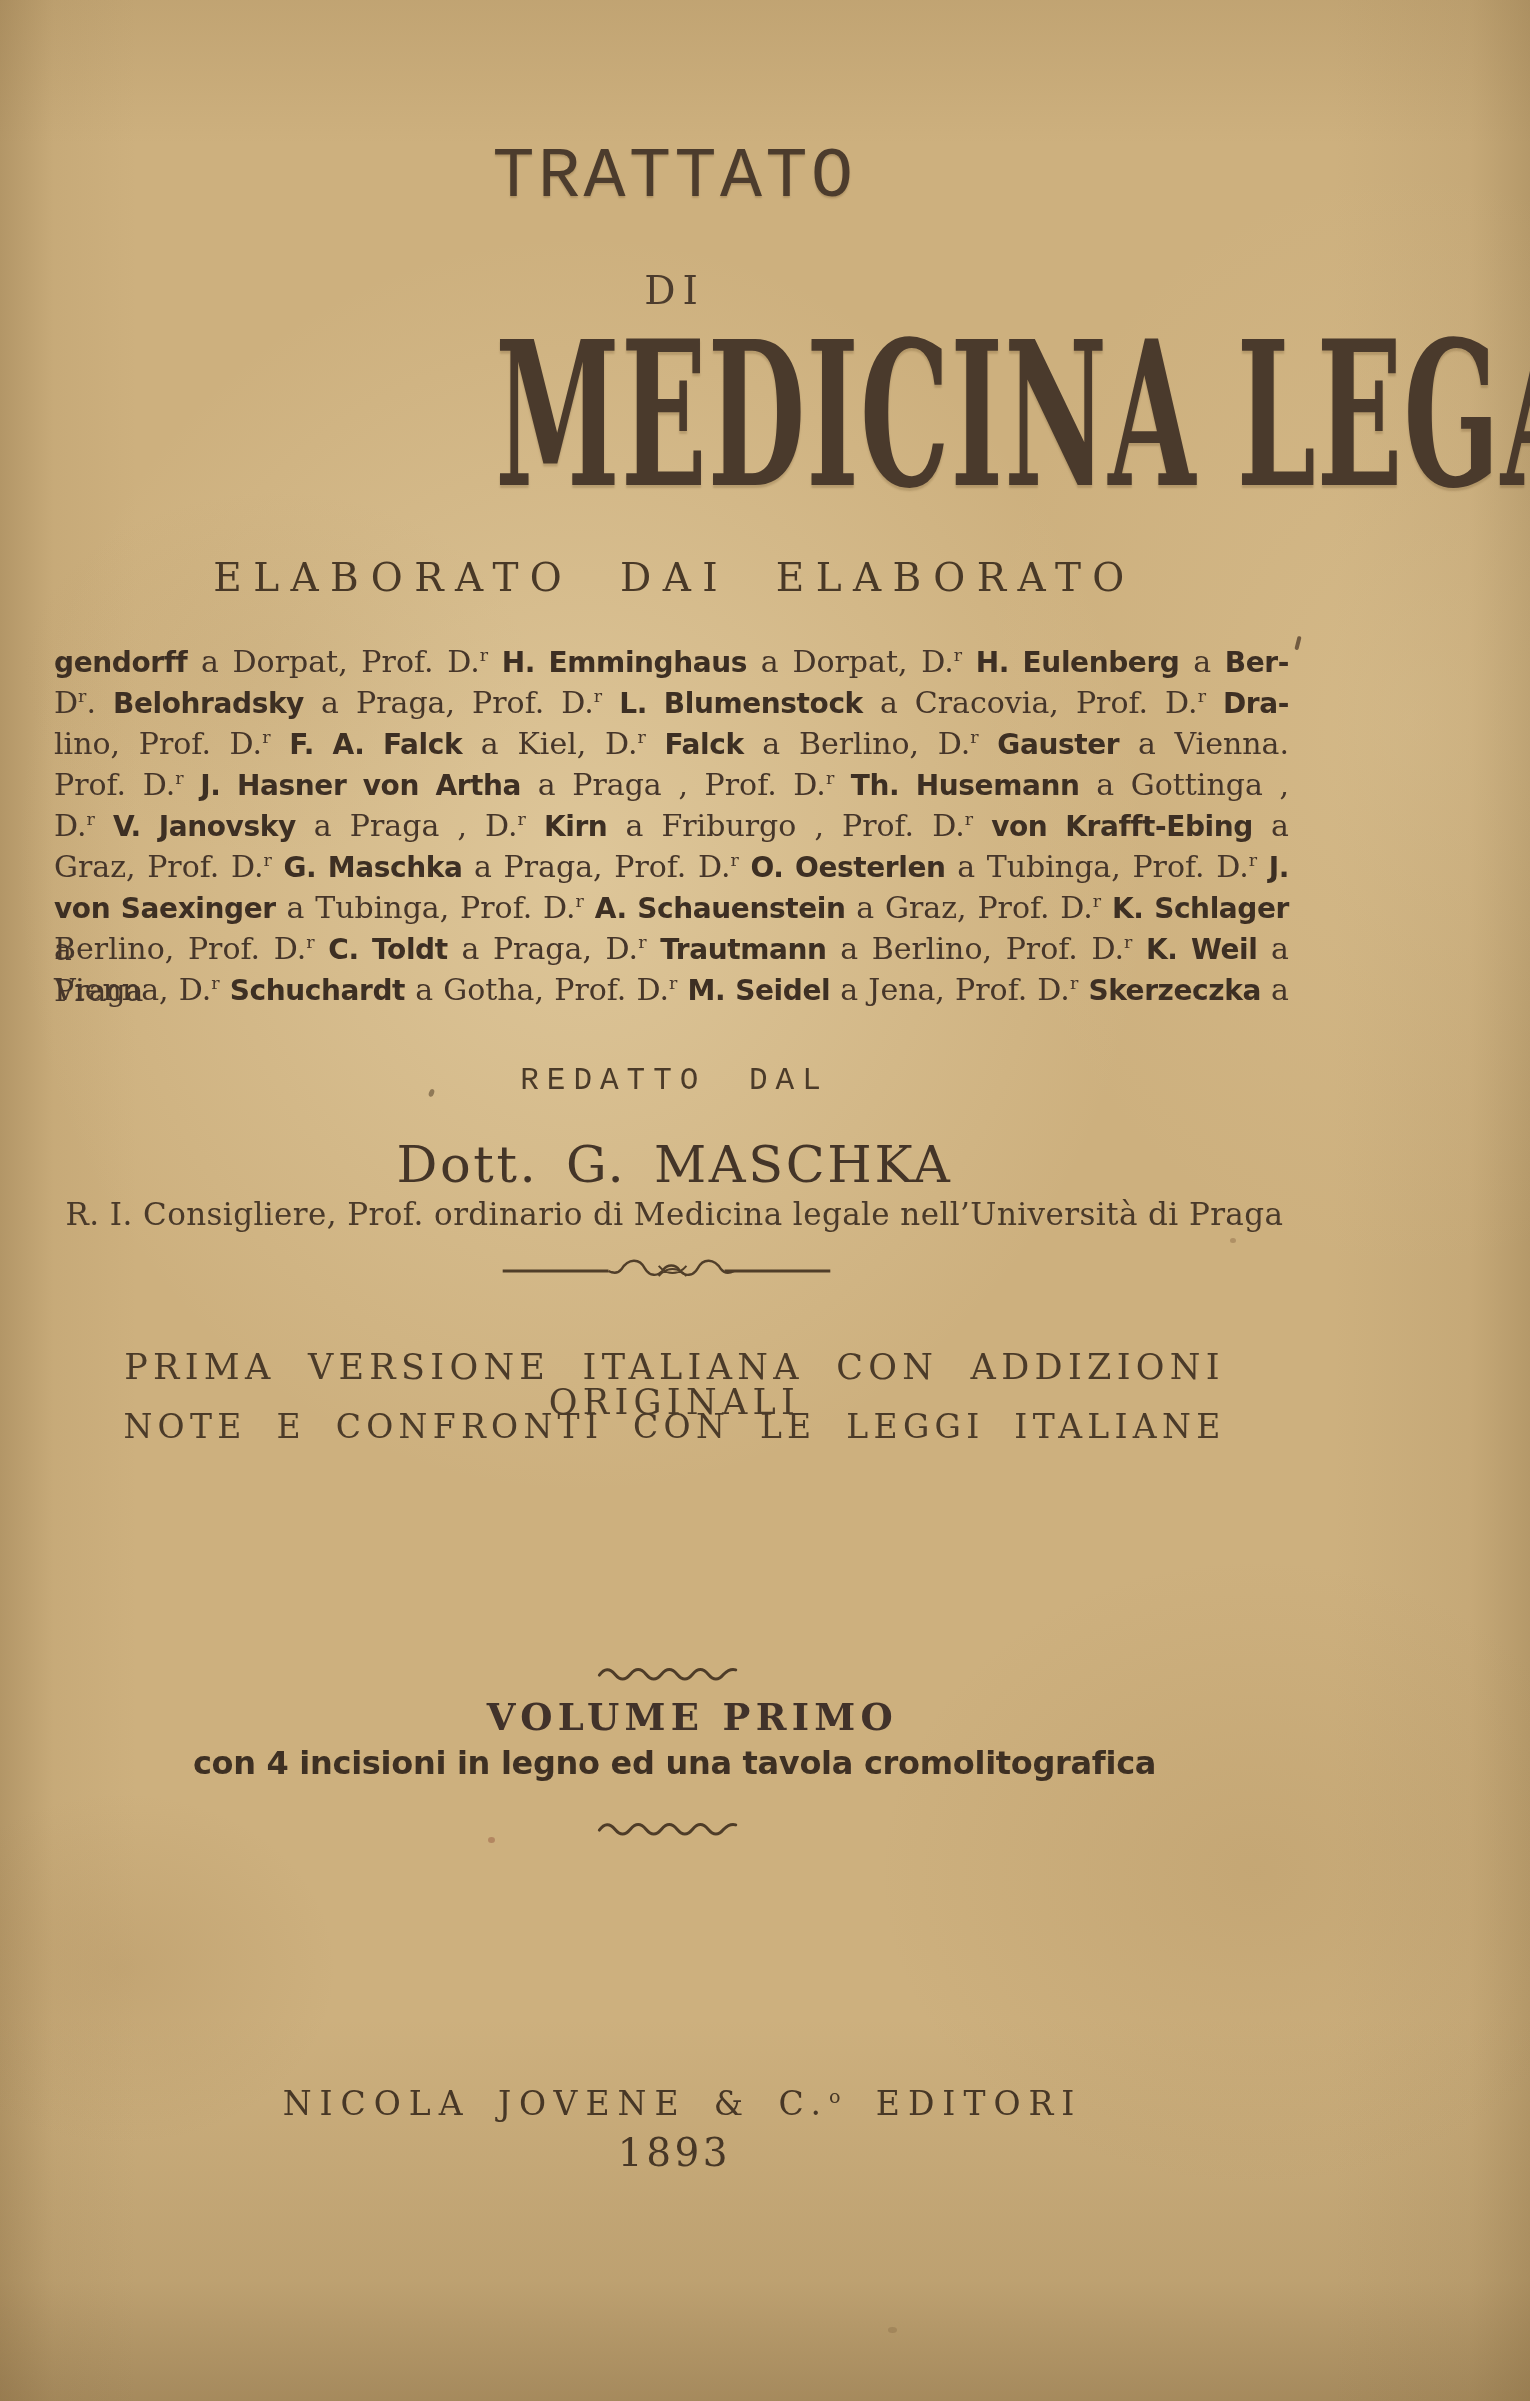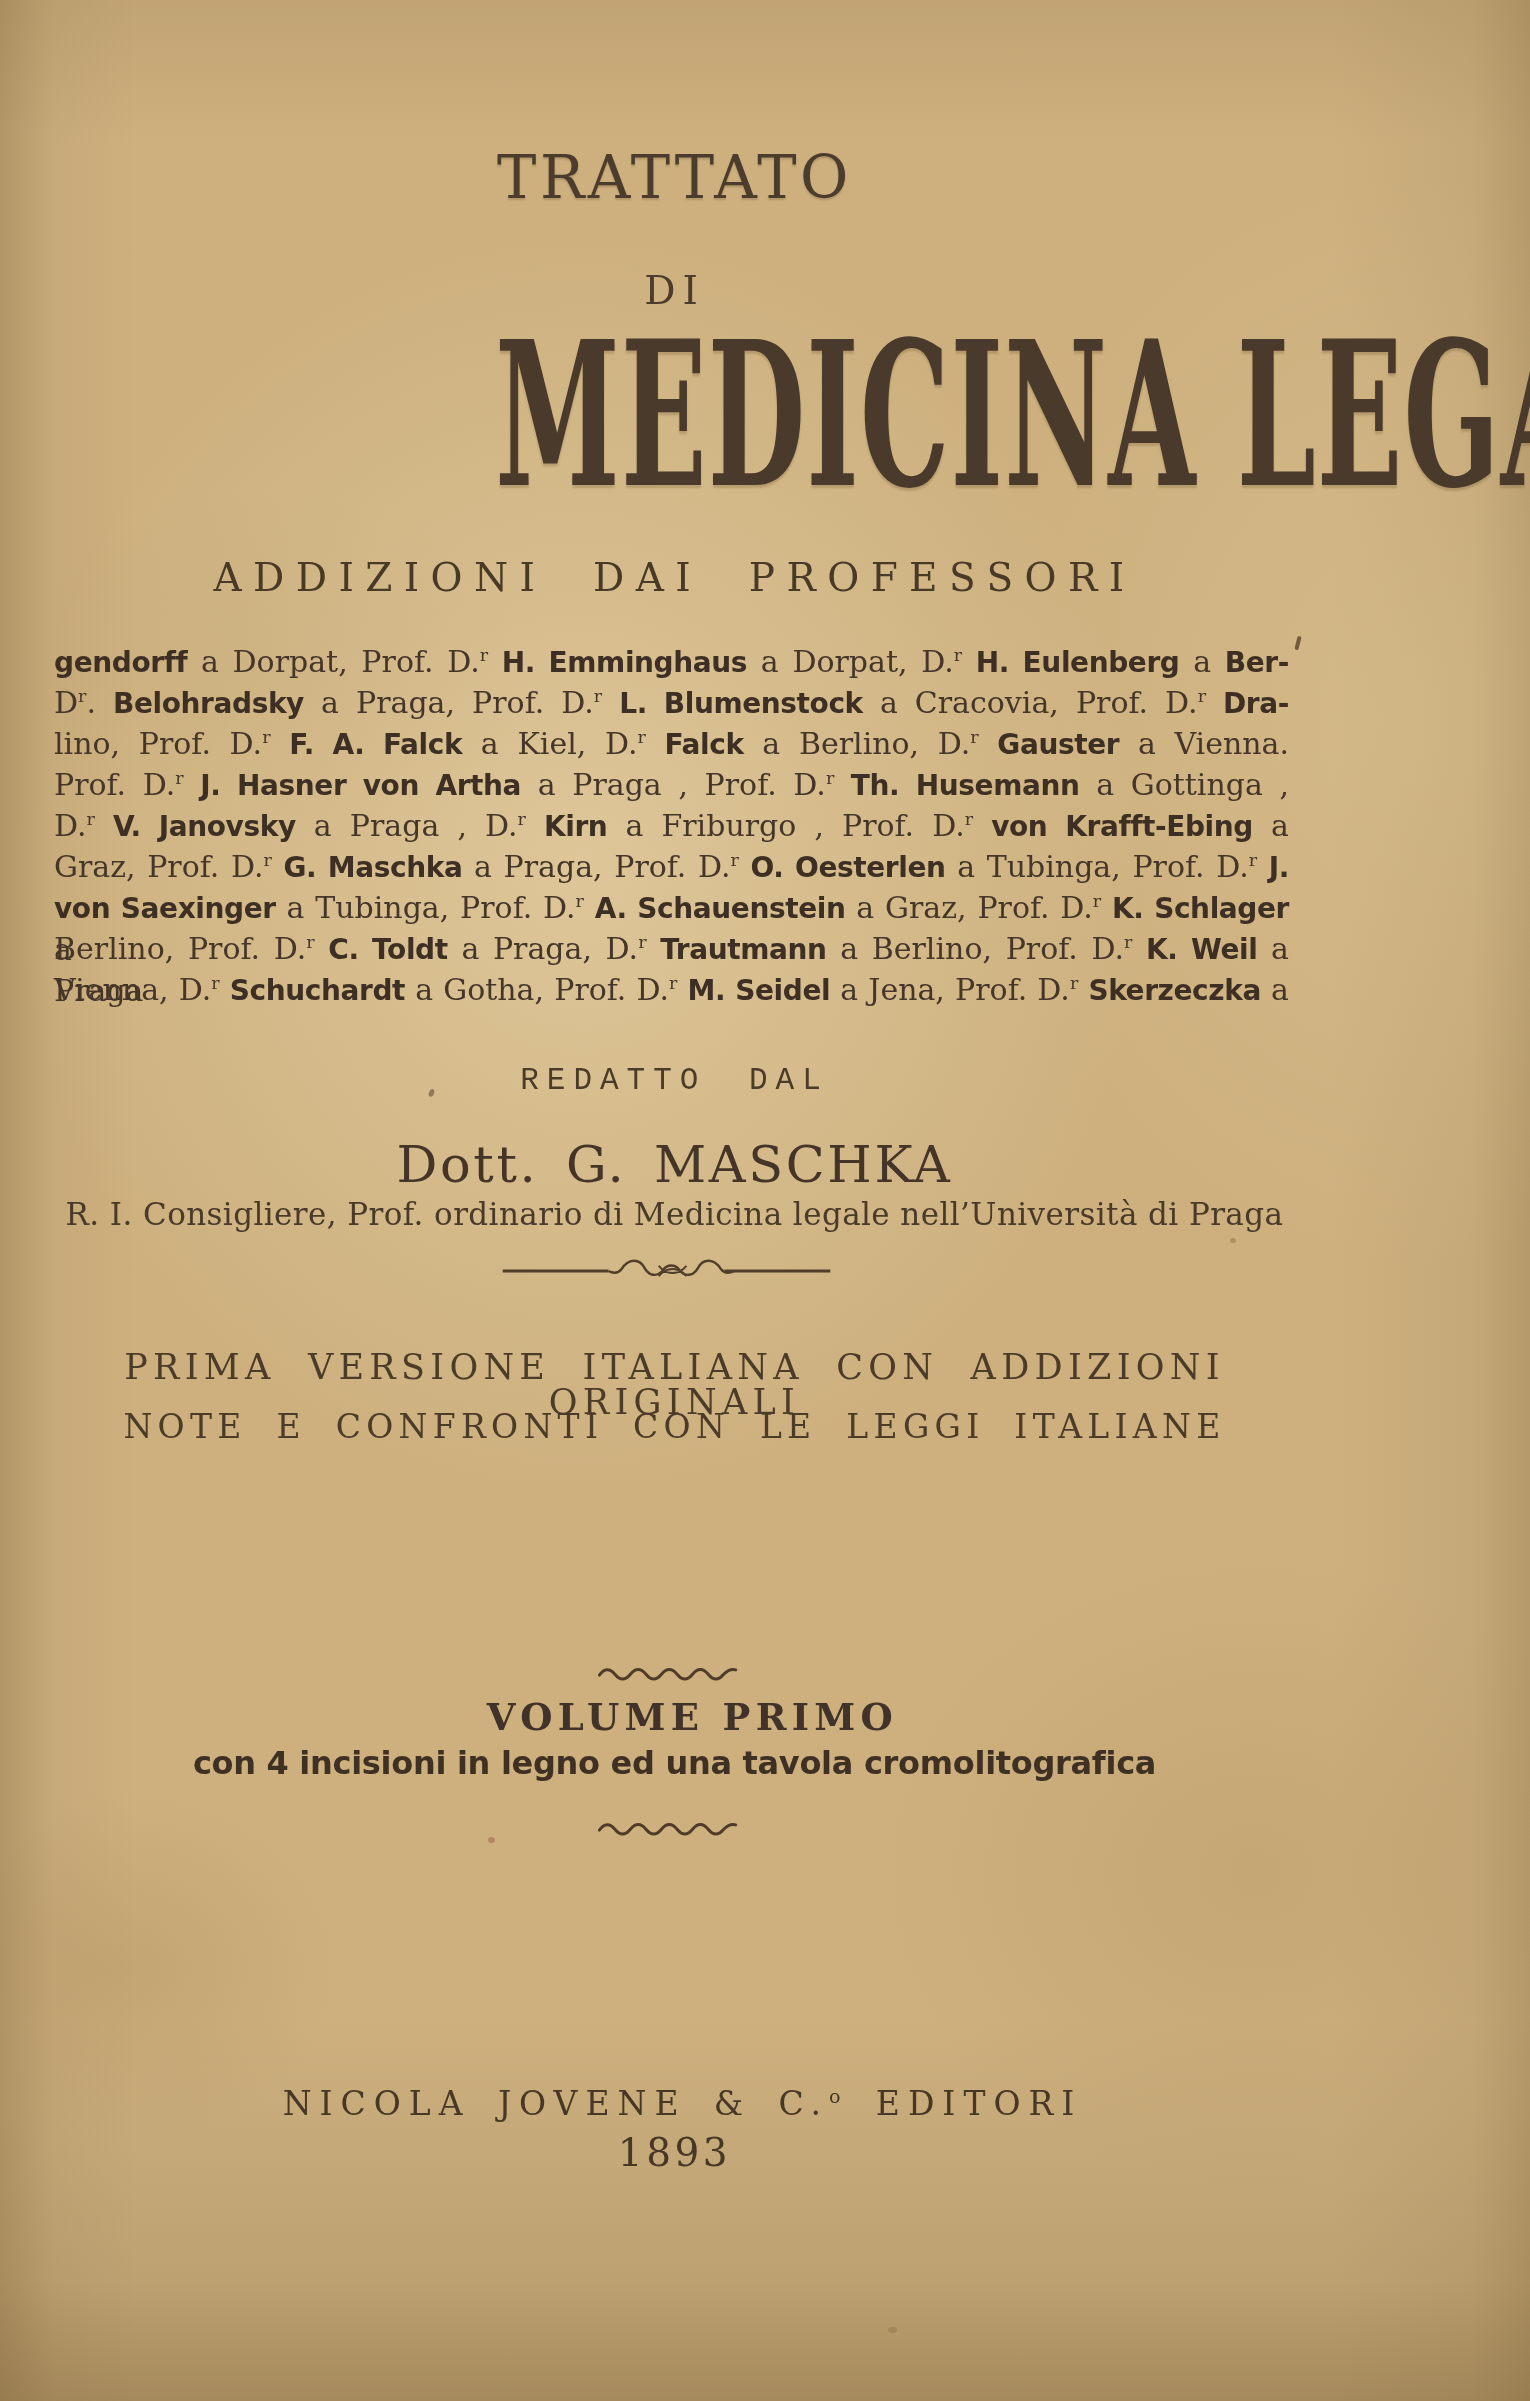--- a/index.html
+++ b/index.html
@@ -16,22 +16,22 @@
       radial-gradient(525px 438px at 82% 78%, rgba(145,110,60,0.14), transparent 72%),
       radial-gradient(298px 245px at 8% 82%, rgba(140,105,58,0.16), transparent 72%),
       linear-gradient(90deg, rgba(118,90,50,0.30) 0, rgba(118,90,50,0.07) 3.5%, rgba(0,0,0,0) 9%),
       linear-gradient(270deg, rgba(112,86,46,0.26) 0, rgba(112,86,46,0.08) 4%, rgba(0,0,0,0) 13%),
       linear-gradient(180deg, rgba(130,100,55,0.16) 0, rgba(0,0,0,0) 6%),
       linear-gradient(0deg, rgba(100,75,38,0.38) 0, rgba(100,75,38,0.15) 5%, rgba(0,0,0,0) 16%),
       #cdb07e;
   }
   .centered{position:absolute;left:0;width:1349px;text-align:center;}
   .main-title{
-    font-size:59px;line-height:91px;letter-spacing:3.5px;
-    color:#4c3c2d;text-shadow:0 1.8px 1.8px rgba(80,55,20,0.22);
+    font-size:70px;line-height:91px;letter-spacing:3.5px;
+    color:#4c3c2d;text-shadow:0 1.8px 1.8px rgba(80,55,20,0.22);font-family:Liberation Mono, monospace;
   }
   .title-connector{font-size:39px;line-height:39px;letter-spacing:7px;color:#4c3c2d;margin-top:15px;}
   .big-title{font-size:201px;line-height:201px;font-weight:bold;color:#4a3a2c;
     text-shadow:0 2.6px 2.6px rgba(80,55,20,0.20);white-space:nowrap;}
   .big-title .squeeze{display:inline-block;transform:scaleX(0.56);transform-origin:50% 0;letter-spacing:1.8px;}
   .elaborato{font-size:39px;line-height:39px;letter-spacing:11.4px;word-spacing:23px;color:#493927;}
   .prof{
     position:absolute;left:54px;top:641px;width:1235px;
     font-size:30px;color:#46362a;
   }
@@ -72,21 +72,21 @@
 <body>
 
 <div class="page">
 
   <div class="centered main-title" style="top:132px">TRATTATO</div>
 
   <div class="centered title-connector" style="top:256px">DI</div>
 
   <div class="centered big-title" style="top:314px"><span class="squeeze">MEDICINA LEGALE</span></div>
 
-  <div class="centered elaborato" style="top:558px">ADDIZIONI DAI PROFESSORI</div>
+  <div class="centered elaborato" style="top:558px">ELABORATO DAI ELABORATO</div>
 
   <div class="prof" id="prof-block">
       <div class="pline"><b>gendorff</b> a Dorpat, Prof. D.<sup>r</sup> <b>H. Emminghaus</b> a Dorpat, D.<sup>r</sup> <b>H. Eulenberg</b> a <b>Ber-</b></div>
       <div class="pline">D<sup>r</sup>. <b>Belohradsky</b> a Praga, Prof. D.<sup>r</sup> <b>L. Blumenstock</b> a Cracovia, Prof. D.<sup>r</sup> <b>Dra-</b></div>
       <div class="pline">lino, Prof. D.<sup>r</sup> <b>F. A. Falck</b> a Kiel, D.<sup>r</sup> <b>Falck</b> a Berlino, D.<sup>r</sup> <b>Gauster</b> a Vienna.</div>
       <div class="pline">Prof. D.<sup>r</sup> <b>J. Hasner von Artha</b> a Praga , Prof. D.<sup>r</sup> <b>Th. Husemann</b> a Gottinga ,</div>
       <div class="pline">D.<sup>r</sup> <b>V. Janovsky</b> a Praga , D.<sup>r</sup> <b>Kirn</b> a Friburgo , Prof. D.<sup>r</sup> <b>von Krafft-Ebing</b> a</div>
       <div class="pline">Graz, Prof. D.<sup>r</sup> <b>G. Maschka</b> a Praga, Prof. D.<sup>r</sup> <b>O. Oesterlen</b> a Tubinga, Prof. D.<sup>r</sup> <b>J.</b></div>
       <div class="pline"><b>von Saexinger</b> a Tubinga, Prof. D.<sup>r</sup> <b>A. Schauenstein</b> a Graz, Prof. D.<sup>r</sup> <b>K. Schlager</b> a</div>
       <div class="pline">Berlino, Prof. D.<sup>r</sup> <b>C. Toldt</b> a Praga, D.<sup>r</sup> <b>Trautmann</b> a Berlino, Prof. D.<sup>r</sup> <b>K. Weil</b> a Praga</div>

